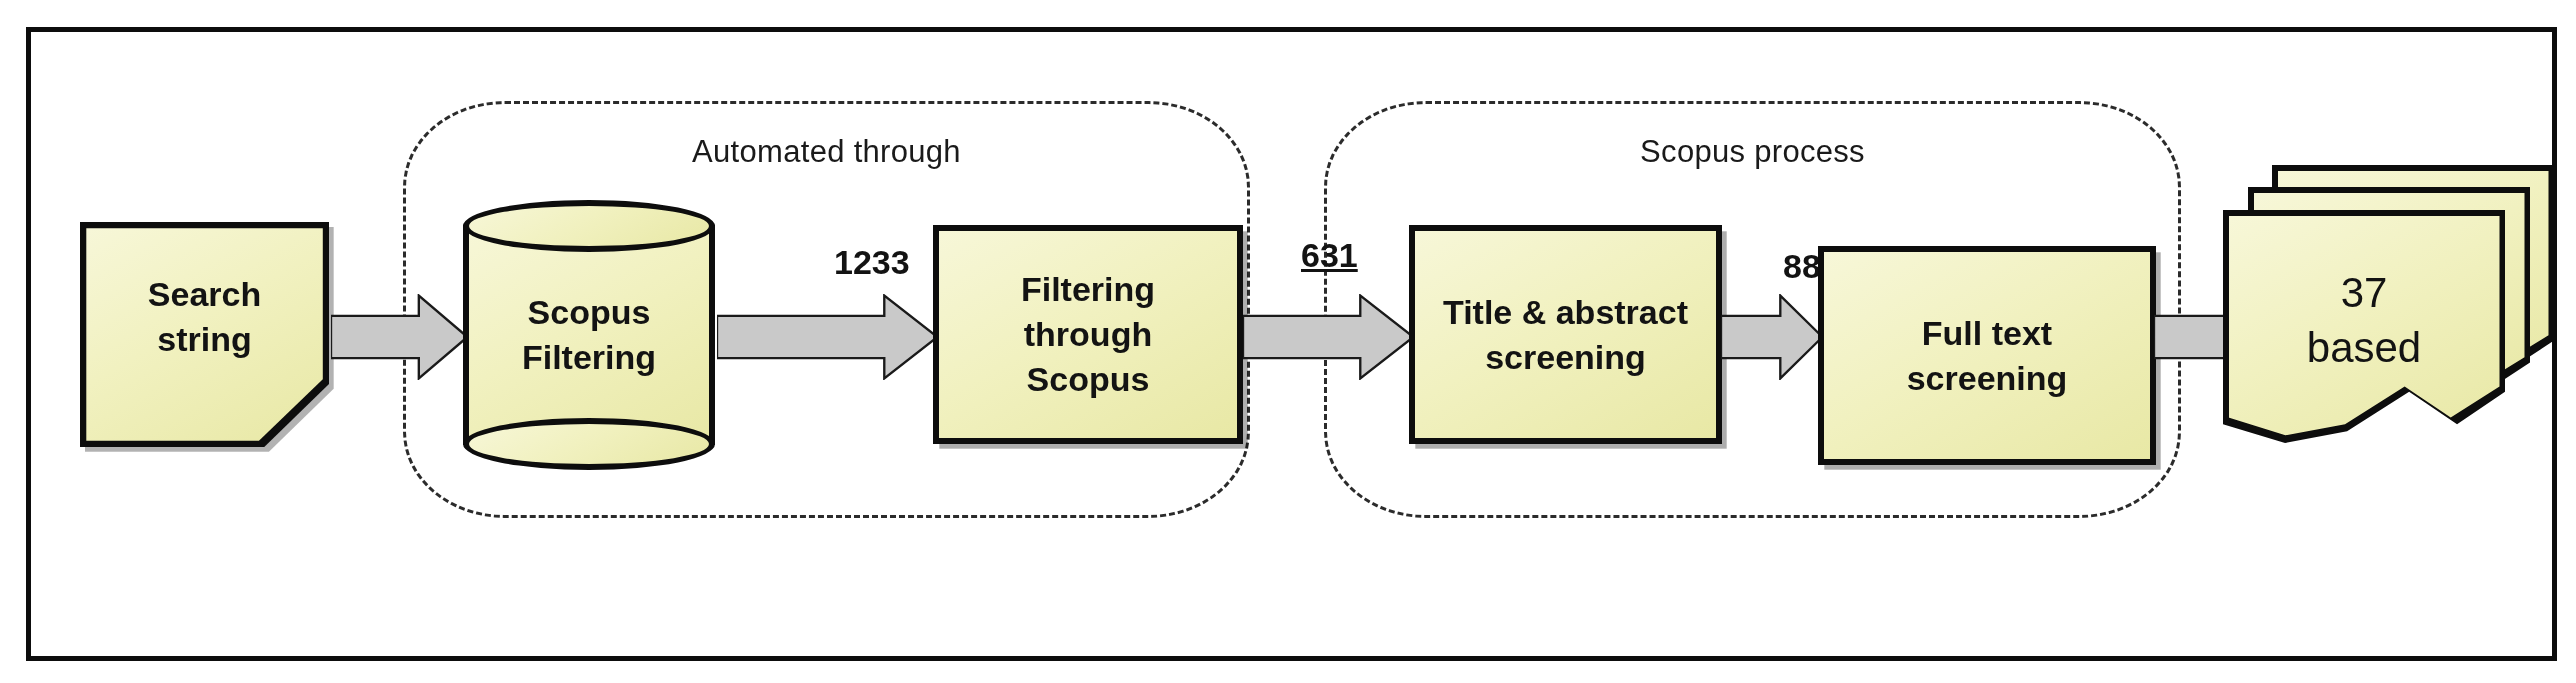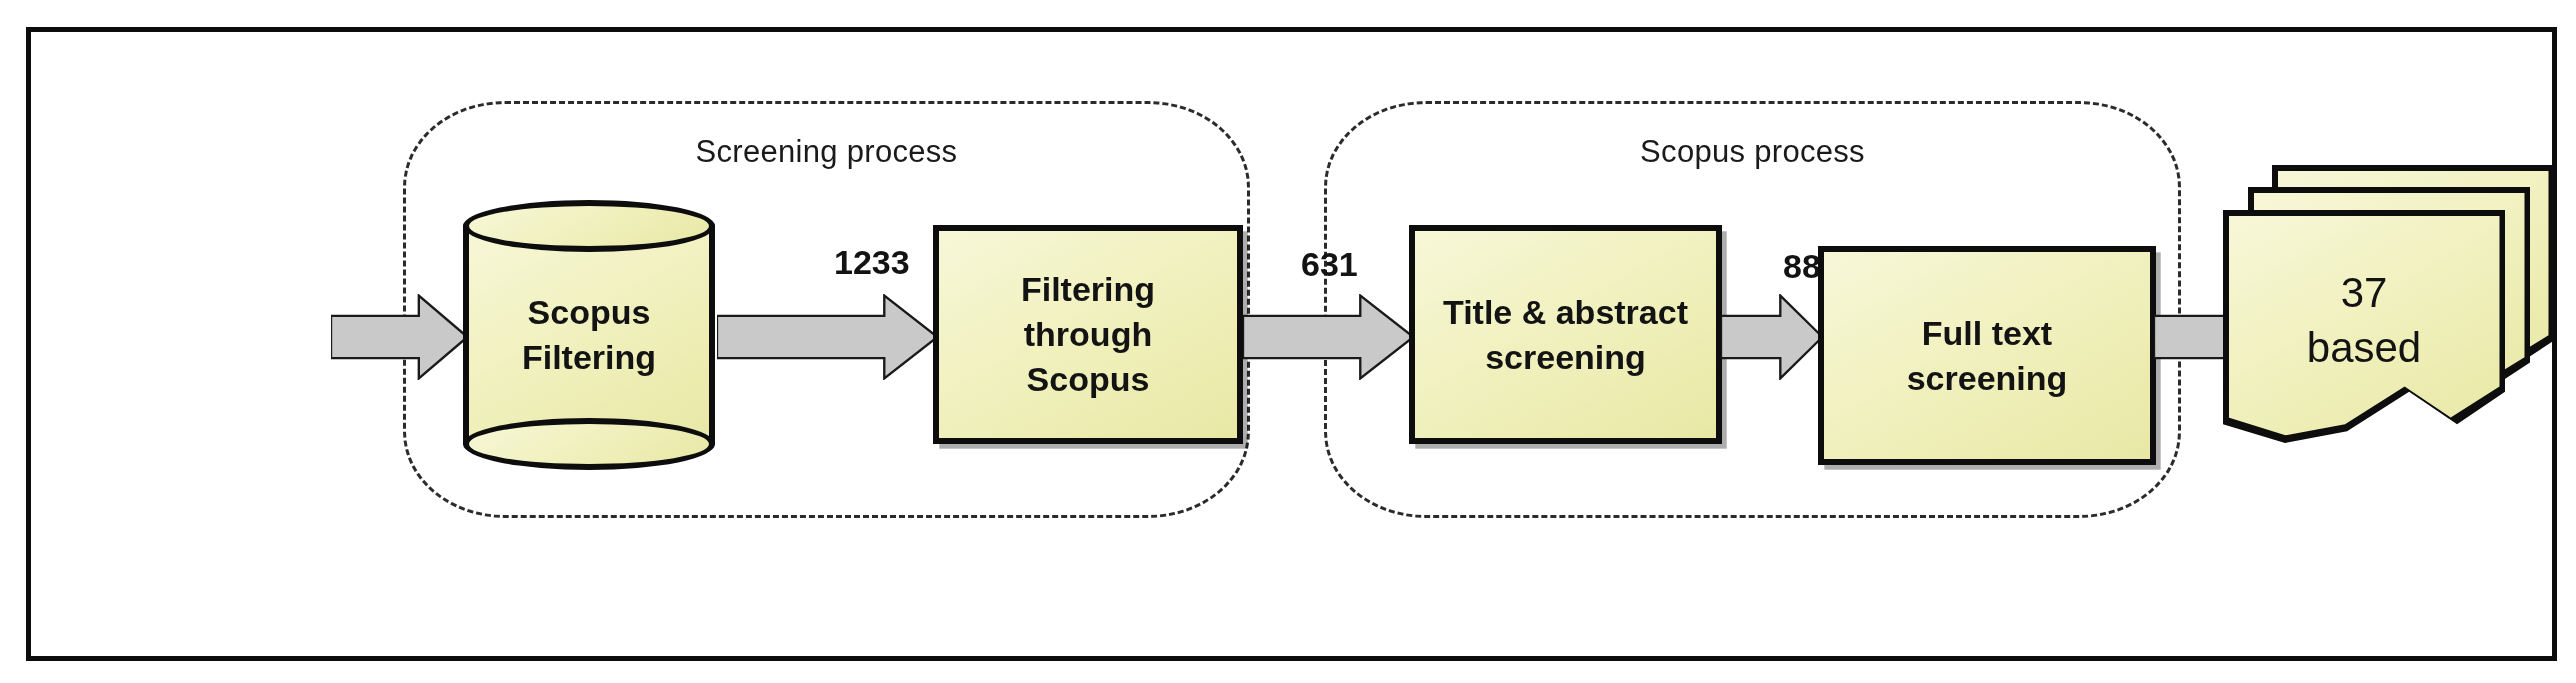--- a/index.html
+++ b/index.html
@@ -216,21 +216,21 @@
   
   .edge-label {
     position: absolute;
     font-size: 34px;
     font-weight: bold;
     color: #131313;
     white-space: nowrap;
     margin-left: 36px;
   }
   #count-1233 { left: 767px;  top: 211px; }
-  #count-631  { left: 1234px; top: 213px; }
+  #count-631  { left: 1234px; top: 204px; text-decoration: underline; }
   #count-88   { left: 1716px; top: 215px; }
 
   
   #footnote {
     position: absolute;
     left: 1456px;
     top: 548px;
     width: 1041px;
     text-align: right;
     font-size: 32px;
@@ -241,23 +241,33 @@
 </style>
 </head>
 <body>
 
 <div id="canvas">
   <div id="outer-frame">
 
     <div id="group-automated" class="group-box"></div>
     <div id="group-manual" class="group-box"></div>
 
-    <div id="label-automated" class="group-label">Screening process</div>
+    <div id="label-automated" class="group-label">Automated through</div>
     <div id="label-manual" class="group-label">Scopus process</div>
 
+    <div id="node-search">
+      <div class="doc-shadow"></div>
+      <div class="doc-body">
+        <div class="doc-inner fill-yellow"></div>
+      </div>
+      <div class="doc-label">
+        <span>Search</span>
+        <span>string</span>
+      </div>
+    </div>
 
     <div id="arrow-1" class="arrow" style="background:none;">
       <svg class="arrow-shape" viewBox="0 0 176 110" preserveAspectRatio="none">
         <polygon points="0,28 112,28 112,2 174,55 112,108 112,82 0,82" fill="#c9c9c9" stroke="#1a1a1a" stroke-width="3"></polygon>
       </svg>
     </div>
 
     <div id="node-database">
       <div class="cyl-body fill-yellow"></div>
       <div class="cyl-bottom fill-yellow"></div>

